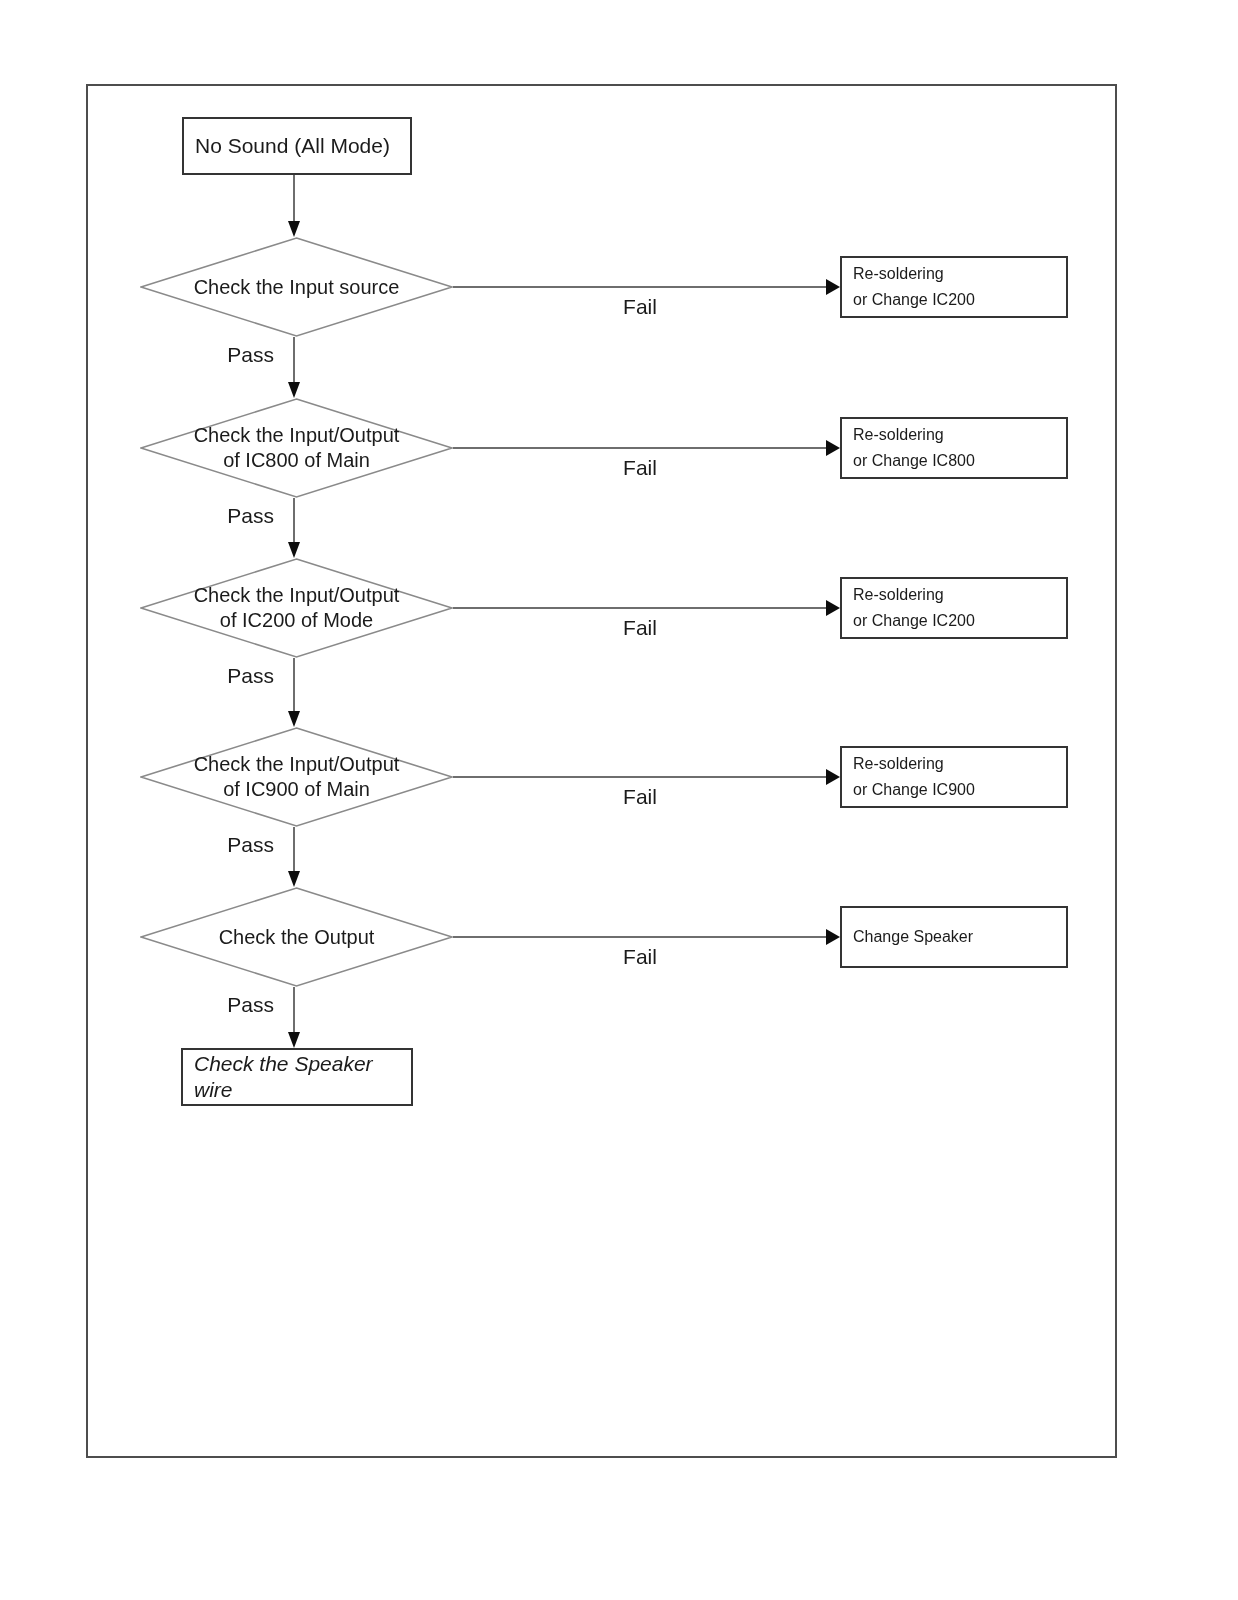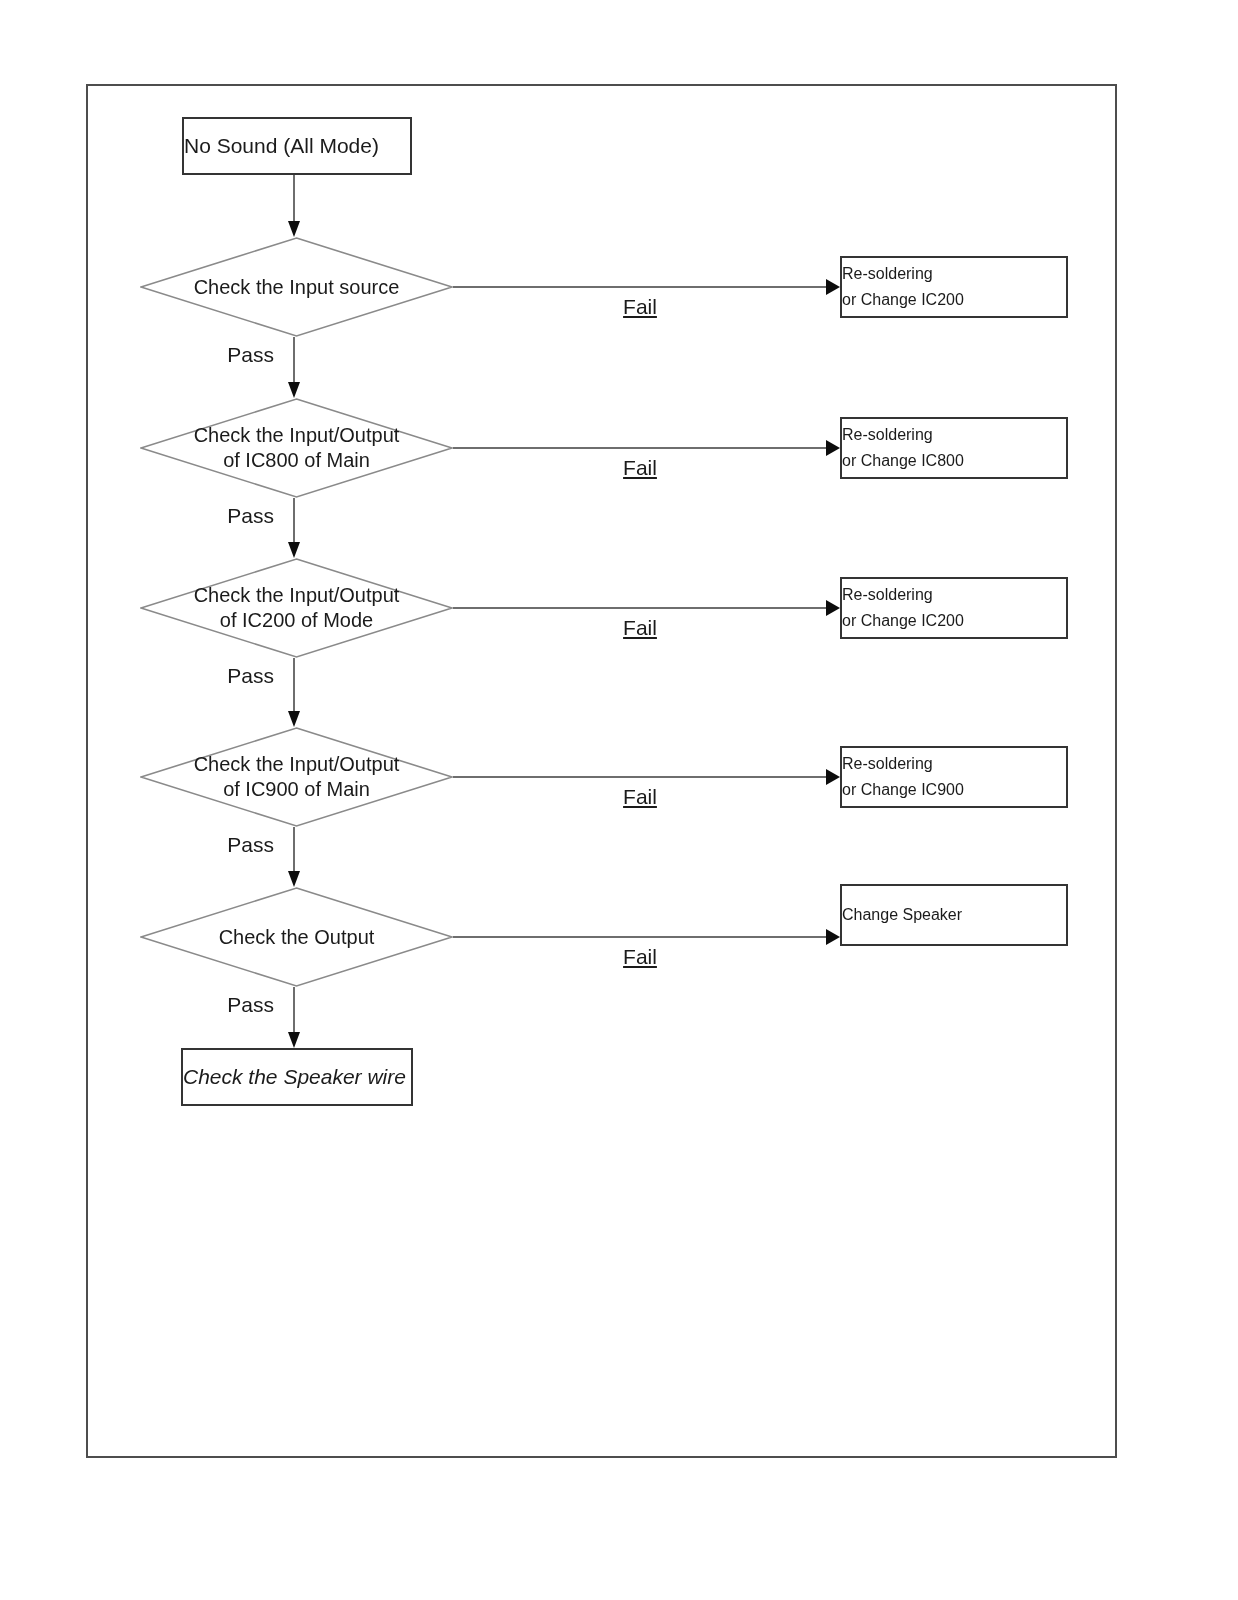--- a/index.html
+++ b/index.html
@@ -24,20 +24,21 @@
     background: #ffffff;
   }
   
   .node-box {
     position: absolute;
     border: 2px solid #343434;
     background: #ffffff;
     display: flex;
     flex-direction: column;
     justify-content: center;
+    padding-left: 11px;
     box-sizing: border-box;
     font-size: 21px;
     line-height: 26px;
     color: #1b1b1b;
   }
   .start-box { left: 182px; top: 117px; width: 230px; height: 58px; }
   .end-box   { left: 181px; top: 1048px; width: 232px; height: 58px; font-style: italic; }
   .fail-box  { left: 840px; width: 228px; height: 62px; font-size: 16px; }
   
   .diamond {
@@ -97,21 +98,20 @@
     font-size: 21px;
     color: #1b1b1b;
   }
   .fail-label {
     position: absolute;
     left: 600px;
     width: 80px;
     text-align: center;
     font-size: 21px;
     color: #1b1b1b;
-    text-decoration: underline;
   }
   .page-number {
     position: absolute;
     left: 86px;
     top: 1470px;
     width: 1029px;
     text-align: center;
     font-size: 21px;
     color: #1b1b1b;
   }
@@ -214,21 +214,21 @@
       <polygon points="156.5,1 312,50 156.5,99 1,50" fill="#ffffff" stroke="#8a8a8a" stroke-width="1.6"></polygon>
     </svg>
     <div class="dtext">
       <div>Check the Output</div>
       <div></div>
     </div>
   </div>
   <div class="hline" style="top:936px"></div>
   <div class="harrow" style="top:929px"></div>
   <div class="fail-label" style="top:945px">Fail</div>
-  <div class="node-box fail-box" style="top:884px">
+  <div class="node-box fail-box" style="top:906px">
     <div>Change Speaker</div>
     <div></div>
   </div>
   <div class="vline" style="top:987px;height:45px"></div>
   <div class="varrow" style="top:1032px"></div>
   <div class="pass-label" style="top:993px">Pass</div>
 
   <div class="node-box end-box">
     <div>Check the Speaker wire</div>
   </div>

